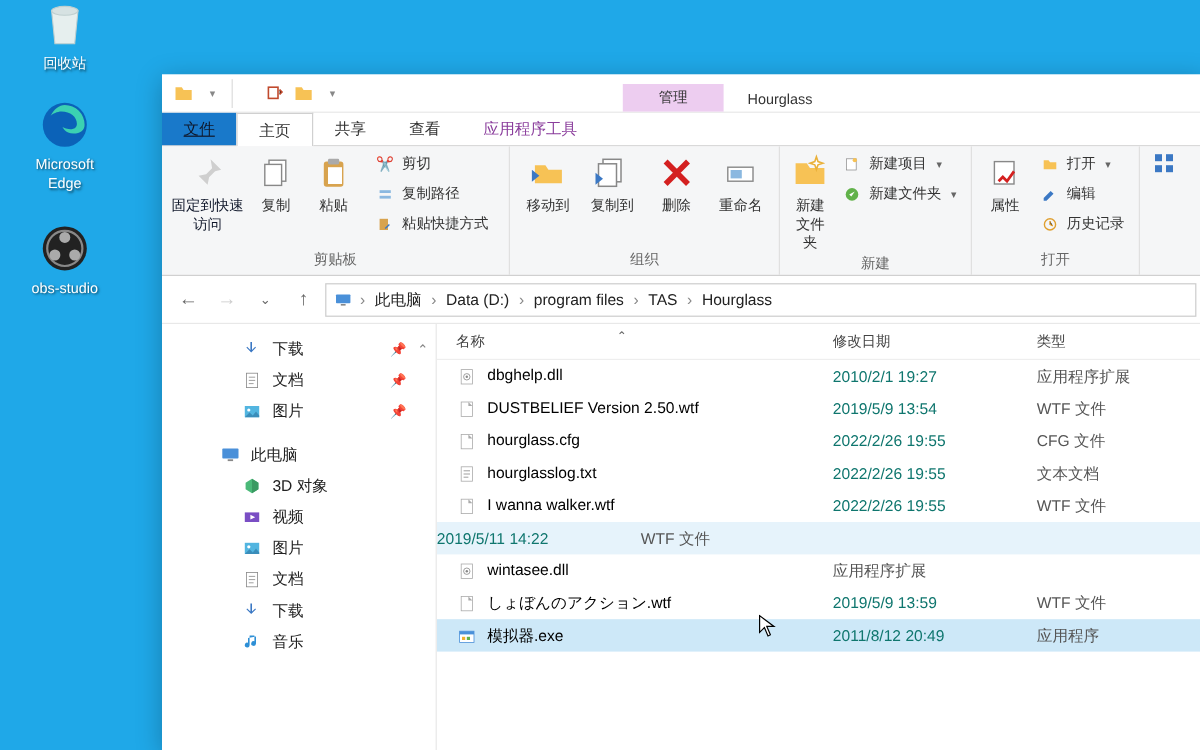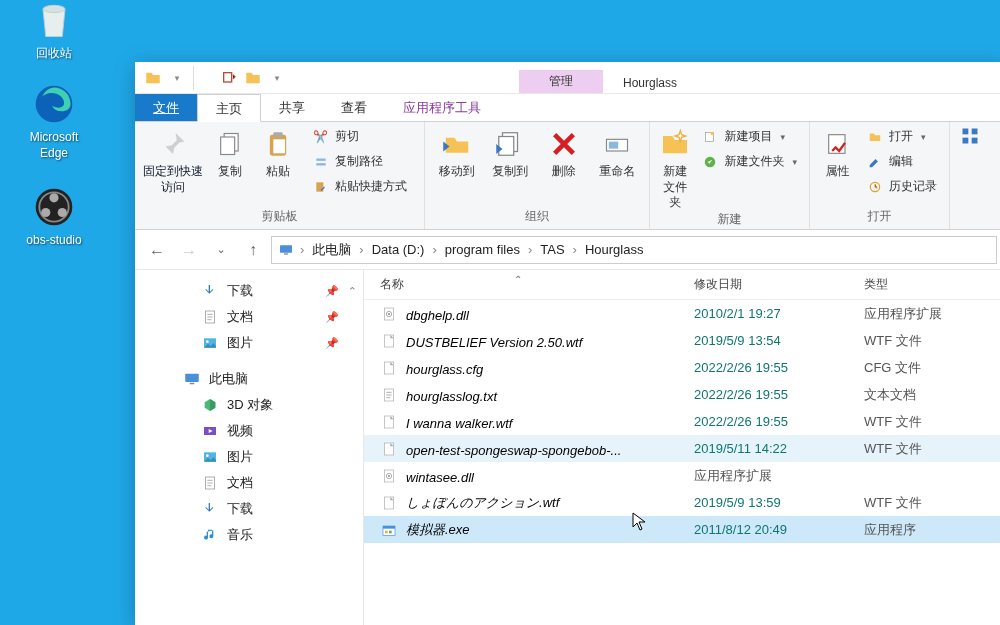--- a/index.html
+++ b/index.html
@@ -17,21 +17,21 @@
   .titlebar { height:32px; background:#fff; border-bottom:1px solid #e8e8e8; display:flex; align-items:center; font-size:12px;}
   .qat { display:flex; align-items:center; gap:0; padding-left:6px;}
   .qat .qbtn { width:24px; height:24px; display:flex;align-items:center;justify-content:center;color:#555;}
   .tab-block { margin-left:230px; display:flex; align-items:flex-end; height:100%;}
   .context-tab { background:#edcdf0; padding: 3px 30px; font-size:12px; color:#333;}
   .folder-title { padding:3px 20px; font-size:12px; color:#333;}
 
   
   .ribbon-tabs { height:28px; display:flex; align-items:stretch; font-size:13px; border-bottom:1px solid #d0d0d0;}
   .ribbon-tabs .tab { padding:5px 18px; cursor:pointer; color:#333;}
-  .ribbon-tabs .tab.file { background:#1979ca; color:#ffffff;text-decoration:underline;}
+  .ribbon-tabs .tab.file { background:#1979ca; color:#0f172a;text-decoration:underline;}
   .ribbon-tabs .tab.active { background:#fff; border:1px solid #d0d0d0; border-bottom:1px solid #fff; margin-bottom:-1px;}
   .ribbon-tabs .tab.context { color:#8a3d9c;}
 
   
   .ribbon { height:108px; background:#f5f6f7; border-bottom:1px solid #d0d0d0; display:flex;}
   .rgroup { border-right:1px solid #e0e0e0; padding:4px 8px 2px; display:flex; flex-direction:column; justify-content:space-between; }
   .rgroup .items {flex:1; display:flex; align-items:flex-start; gap:6px;}
   .rgroup .glabel { text-align:center; font-size:12px; color:#666; padding-bottom:2px;}
   .big-btn { width:50px; text-align:center; font-size:12px; color:#333; cursor:pointer; line-height:1.3;}
   .big-btn.disabled { color:#0f172a;}
@@ -62,21 +62,21 @@
   .listpane { flex:1; display:flex; flex-direction:column; font-size:13px; overflow:hidden;}
   .list-header { display:flex; padding:6px 0; border-bottom:1px solid #eee; color:#444; font-size:12px;}
   .col-name { width:330px; padding-left:16px; position:relative;}
   .col-date { width:170px;}
   .col-type { flex:1;}
   .sort-caret{position:absolute; left:150px; top:-2px; font-size:10px; color:#666;}
   .list-body { flex:1; overflow:auto;}
   .file-row { display:flex; align-items:center; height:27px; cursor:default;}
   .file-row.hover { background:#e6f3fb;}
   .file-row.selected { background:#cde8f8;}
-  .file-row .fname { width:330px; padding-left:16px; display:flex; align-items:flex-end; gap:8px; overflow:hidden; white-space:nowrap;font-style:italic;}
+  .file-row .fname { width:330px; padding-left:16px; display:flex; align-items:flex-start; gap:8px; overflow:hidden; white-space:nowrap;}
   .file-row .fdate { width:170px; color:#0f766e;}
   .file-row .ftype { flex:1; color:#555;}
   .ficon { width:18px; height:18px; flex-shrink:0; display:flex;align-items:center;justify-content:center;}
 </style>
 </head>
 <body>
 
 <div class="desktop-icon" style="left:14px; top:-2px;">
   <div class="ic">
     <svg viewBox="0 0 48 48">
@@ -537,29 +537,20 @@
                   <rect x="5" y="3" width="14" height="18" fill="#fff" stroke="#aaa"></rect>
                   <path fill="#aaa" d="M14 3v5h5z"></path>
                 </svg>
               </span>
               <span>I wanna walker.wtf</span>
             </div>
             <div class="fdate">2022/2/26 19:55</div>
             <div class="ftype">WTF 文件</div>
           </div>
           <div class="file-row hover">
-            <div class="fname">
-              <span class="ficon">
-                <svg width="16" height="16" viewBox="0 0 24 24">
-                  <rect x="5" y="3" width="14" height="18" fill="#fff" stroke="#aaa"></rect>
-                  <path fill="#aaa" d="M14 3v5h5z"></path>
-                </svg>
-              </span>
-              <span>open-test-spongeswap-spongebob-...</span>
-            </div>
             <div class="fdate">2019/5/11 14:22</div>
             <div class="ftype">WTF 文件</div>
           </div>
           <div class="file-row">
             <div class="fname">
               <span class="ficon">
                 <svg width="16" height="16" viewBox="0 0 24 24">
                   <rect x="5" y="3" width="14" height="18" fill="#fff" stroke="#aaa"></rect>
                   <circle cx="12" cy="12" r="4" fill="none" stroke="#888"></circle>
                   <circle cx="12" cy="12" r="1.5" fill="#888"></circle>

